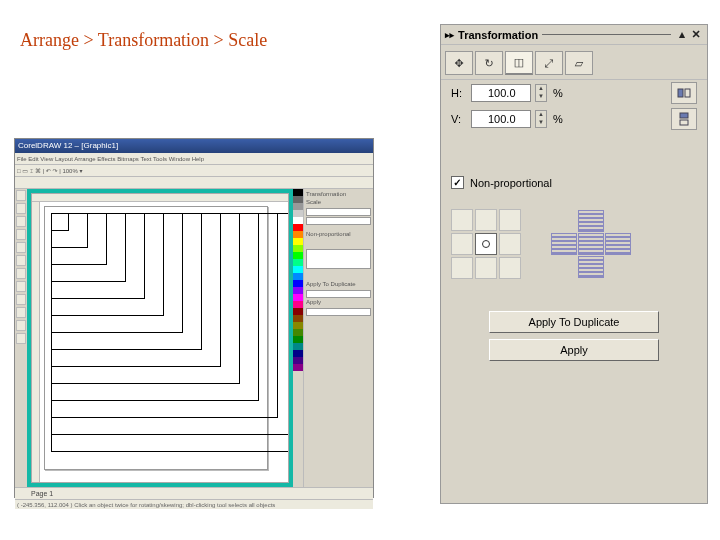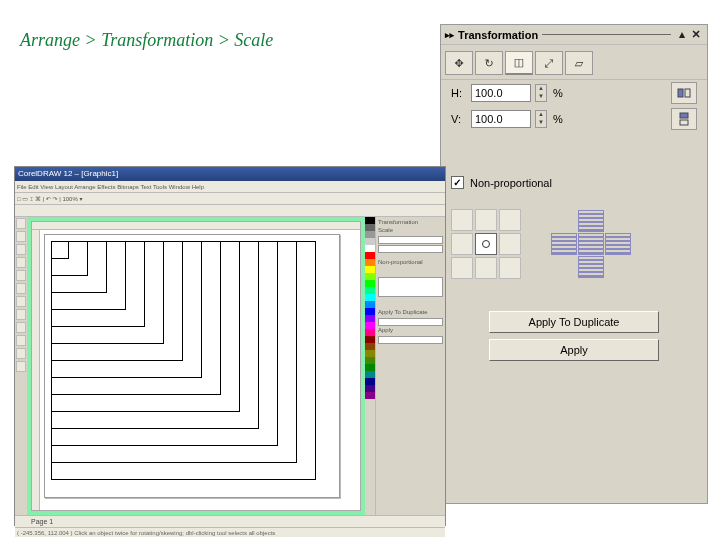--- a/index.html
+++ b/index.html
@@ -9,24 +9,23 @@
     font-family: Tahoma, Arial, sans-serif;
     font-size: 11px;
     background: #fff;
     position: relative;
   }
 
   .breadcrumb {
     position: absolute;
     top: 30px;
     left: 20px;
-    font-style: italic;
     font-family: "Times New Roman", serif;
     font-size: 18px;
-    color: #15803d;
+    color: #c2410c;
   }
 
   
   .docker {
     position: absolute;
     top: 24px;
     right: 12px;
     width: 268px;
     height: 480px;
     background: #d8d4c8;
@@ -85,21 +84,21 @@
     gap:4px;
   }
   .field-label { width: 16px; }
   .num-field {
     width: 60px;
     height: 18px;
     background:#fff;
     border:1px solid #888;
     display:flex;
     align-items:center;
-    padding-left:3px;
+    padding-left:16px;
     font-size:11px;
   }
   .spinner {
     width:12px; height:18px;
     background:#e0ddd0;
     border:1px solid #999;
     display:flex; flex-direction:column;
   }
   .spinner div { flex:1; font-size:6px; text-align:center; line-height:7px; color:#444;}
   .unit { width:16px; font-size:11px; margin-left:2px;}
@@ -174,25 +173,24 @@
     text-align:center;
     line-height:20px;
     font-size:11px;
   }
 
   
   .appwin {
     position:absolute;
     top:138px;
     left:14px;
-    width:432px;
+    width:360px;
     height:360px;
-    background:#86efac;
+    background:#14b8a6;
     border:1px solid #888;
-    margin-top:28px;
   }
   .titlebar {
     height:14px;
     background:linear-gradient(#3a5ea8,#26427a);
     color:#fff;
     font-size:8px;
     padding-left:3px;
     line-height:14px;
   }
   .menubar, .toolbar {

